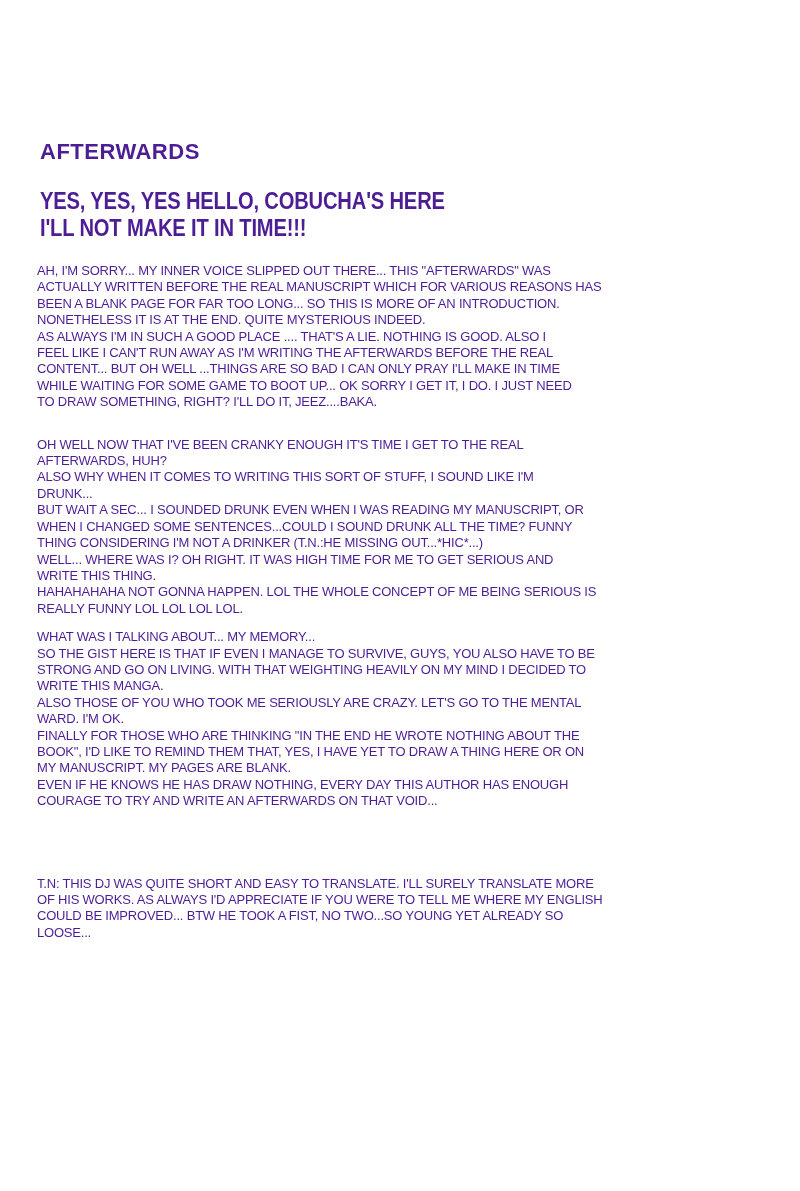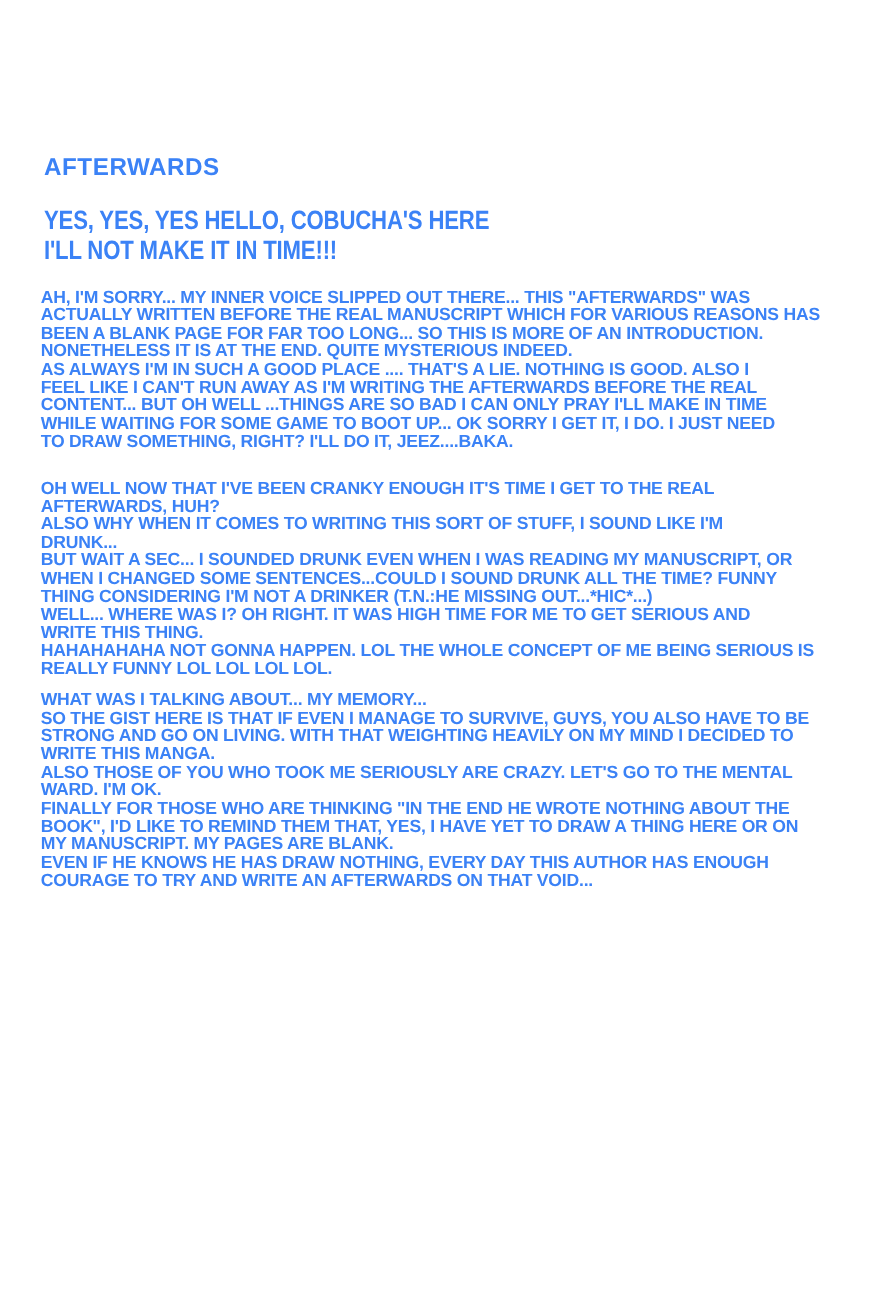--- a/index.html
+++ b/index.html
@@ -8,21 +8,21 @@
     background: #ffffff;
   }
   .page {
     position: relative;
     width: 800px;
     height: 1191px;
     margin: 0 auto;
     background: #ffffff;
     overflow: hidden;
     font-family: "Liberation Sans", "DejaVu Sans", sans-serif;
-    color: #3b82f6;
+    color: #4c1d95;
     box-sizing: border-box;
     padding: 141px 30px 0 37px;
   }
   .title {
     font-size: 22px;
     font-weight: 700;
     line-height: 22px;
     letter-spacing: 0.5px;
     margin: 0 0 0 3px;
   }
@@ -30,22 +30,22 @@
     font-size: 24px;
     font-weight: 700;
     line-height: 27px;
     letter-spacing: -0.2px;
     margin: 24px 0 0 3px;
     white-space: pre-line;
     transform: scaleX(0.84);
     transform-origin: left top;
   }
   .para {
-    font-size: 16px;
-    font-weight: 700;
+    font-size: 13px;
+    font-weight: 400;
     line-height: 16.4px;
     letter-spacing: -0.2px;
     white-space: pre-line;
     margin: 0;
     width: 740px;
   }
   .para-1 { margin-top: 22px; }
   .para-2 { margin-top: 26px; }
   .para-3 { margin-top: 33px; }
   .para-4 { margin-top: 12px; }
@@ -88,13 +88,17 @@
 STRONG AND GO ON LIVING. WITH THAT WEIGHTING HEAVILY ON MY MIND I DECIDED TO
 WRITE THIS MANGA.
 ALSO THOSE OF YOU WHO TOOK ME SERIOUSLY ARE CRAZY. LET'S GO TO THE MENTAL
 WARD. I'M OK.
 FINALLY FOR THOSE WHO ARE THINKING "IN THE END HE WROTE NOTHING ABOUT THE
 BOOK", I'D LIKE TO REMIND THEM THAT, YES, I HAVE YET TO DRAW A THING HERE OR ON
 MY MANUSCRIPT. MY PAGES ARE BLANK.
 EVEN IF HE KNOWS HE HAS DRAW NOTHING, EVERY DAY THIS AUTHOR HAS ENOUGH
 COURAGE TO TRY AND WRITE AN AFTERWARDS ON THAT VOID...</p>
 
+  <p class="para translator-note">T.N: THIS DJ WAS QUITE SHORT AND EASY TO TRANSLATE. I'LL SURELY TRANSLATE MORE
+OF HIS WORKS. AS ALWAYS I'D APPRECIATE IF YOU WERE TO TELL ME WHERE MY ENGLISH
+COULD BE IMPROVED... BTW HE TOOK A FIST, NO TWO...SO YOUNG YET ALREADY SO
+LOOSE...</p>
 </div>
 
 </body></html>

